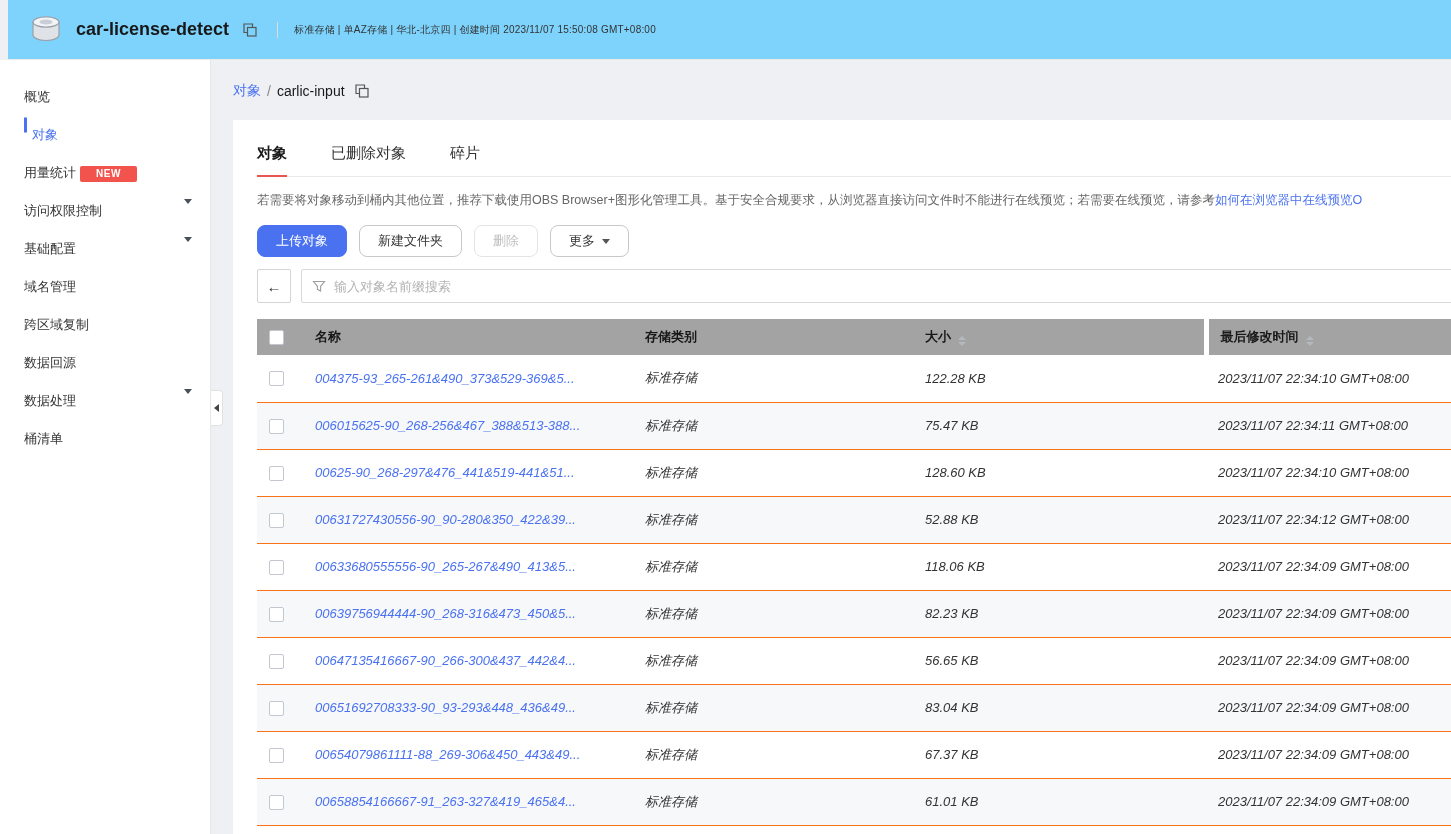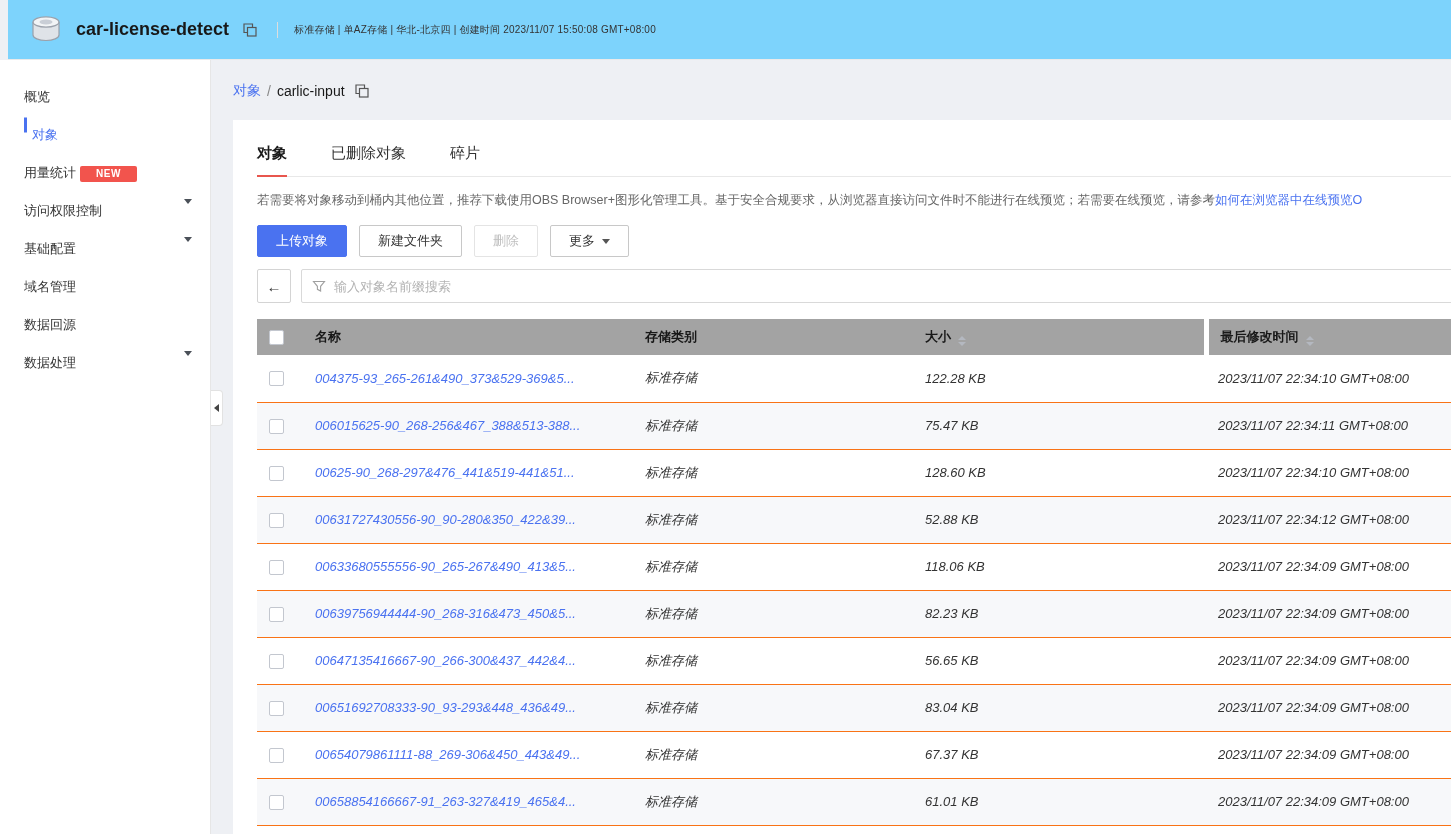--- a/index.html
+++ b/index.html
@@ -73,21 +73,21 @@
   .tab.active::after { content:""; position:absolute; left:0; right:0; bottom:-1px; height:2px; background:var(--tab-underline); }
 
   
   .notice { margin:15px 0 16px 0; font-size:12.5px; color:#666; white-space:nowrap; overflow:hidden; }
   .notice a { color:var(--accent); text-decoration:none; cursor:pointer; }
 
   
   .toolbar { display:flex; gap:12px; }
   .btn {
     height:32px; padding:0 18px; font-size:13px; border:1px solid #c8c8c8; background:#fff;
-    color:#333; border-radius:2px; cursor:pointer; display:inline-flex; align-items:center; gap:7px;
+    color:#333; border-radius:8px; cursor:pointer; display:inline-flex; align-items:center; gap:7px;
     font-family:inherit;
   }
   .btn.primary { background:var(--accent); border-color:var(--accent); color:#fff; }
   .btn.disabled { color:#bfbfbf; border-color:#e4e4e4; cursor:default; }
   .caret { display:inline-block; width:0; height:0; border-left:4px solid transparent; border-right:4px solid transparent; border-top:5px solid #555; }
 
   
   .searchrow { display:flex; gap:10px; margin-top:12px; }
   .iconbtn {
     width:34px; height:34px; border:1px solid #d4d4d4; background:#fff; border-radius:2px;
@@ -161,25 +161,31 @@
     <i class="side-caret"></i>
   </div>
   <div class="side-item">
     <span>基础配置</span>
     <i class="side-caret"></i>
   </div>
   <div class="side-item">
     <span>域名管理</span>
   </div>
   <div class="side-item">
+    <span>跨区域复制</span>
+  </div>
+  <div class="side-item">
     <span>数据回源</span>
   </div>
   <div class="side-item">
     <span>数据处理</span>
     <i class="side-caret"></i>
+  </div>
+  <div class="side-item">
+    <span>桶清单</span>
   </div>
 </nav>
 <div class="collapse-handle">
   <i class="tri-left"></i>
 </div>
 
 <main class="content">
   <div class="breadcrumb">
     <a>对象</a>
     <span class="sep">/</span>

